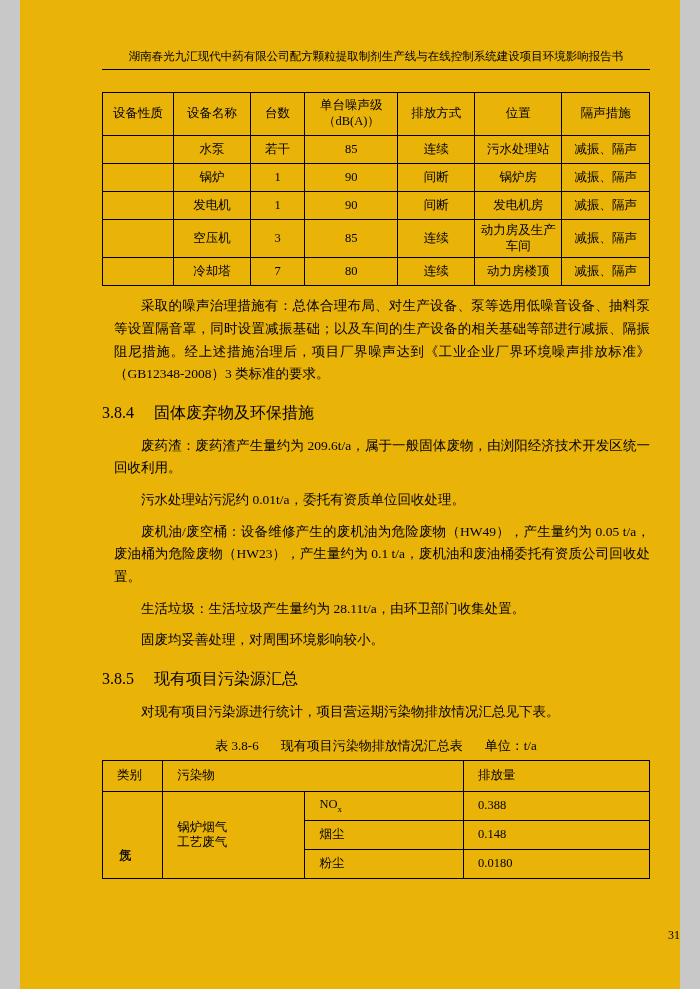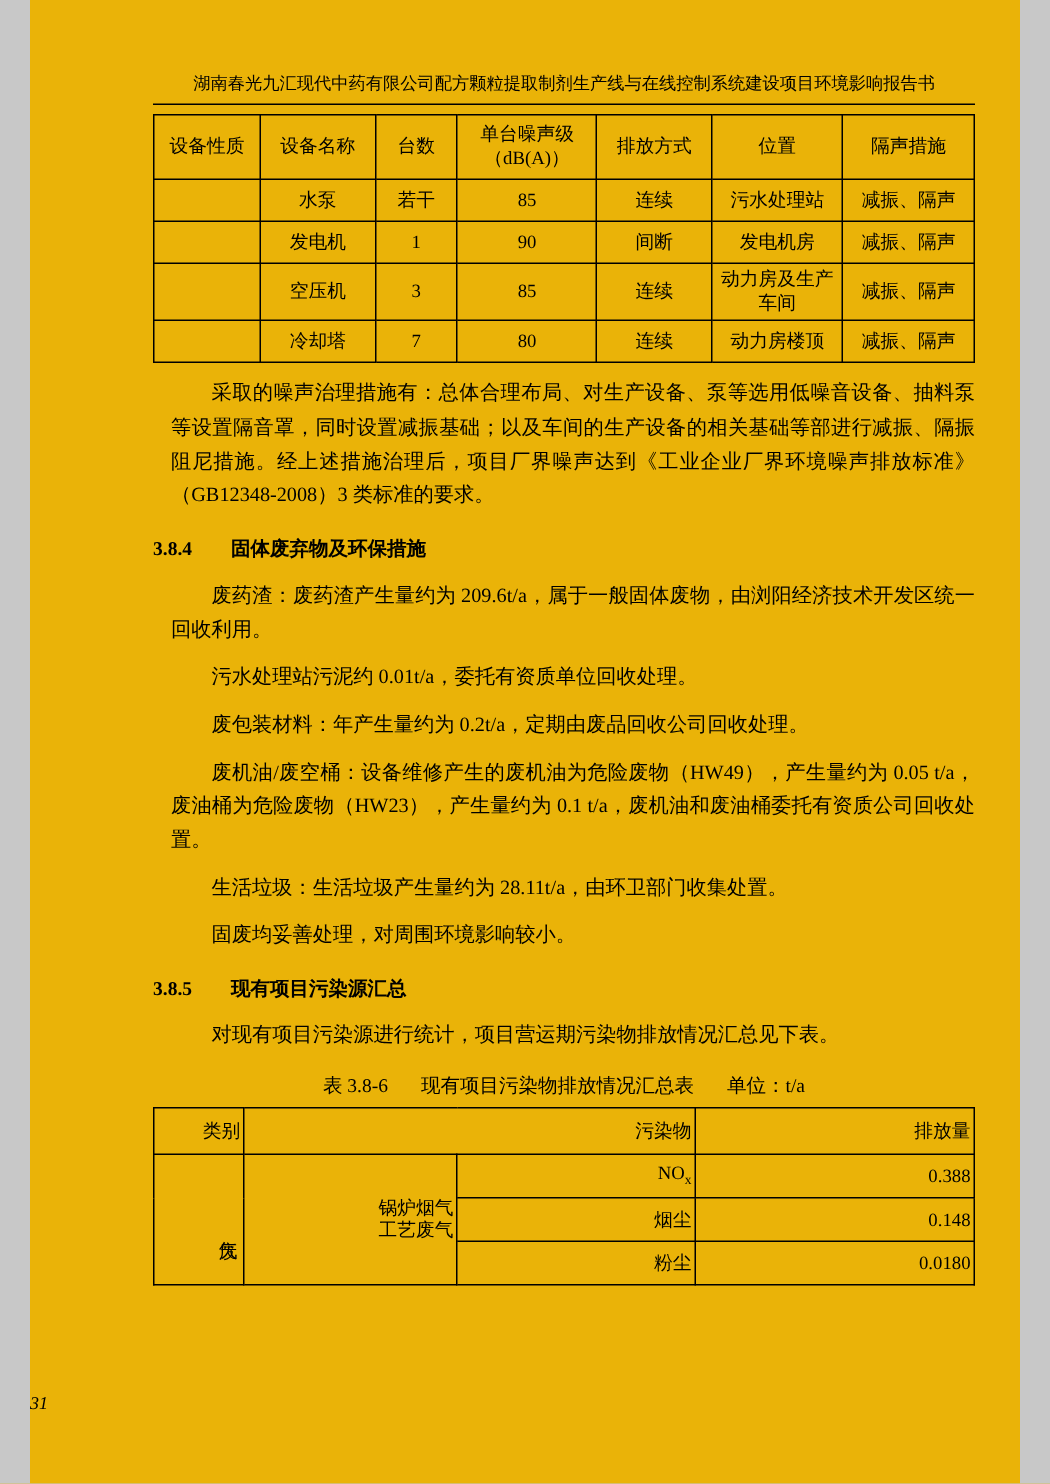--- a/index.html
+++ b/index.html
@@ -34,21 +34,21 @@
     padding-bottom: 5px;
     border-bottom: 1px solid #000;
     line-height: 1.4;
   }
   table {
     border-collapse: collapse;
     width: 100%;
     table-layout: fixed;
   }
   .tbl1 {
-    margin-top: 6px;
+    margin-top: 22px;
   }
   .tbl1 td, .tbl1 th {
     border: 1px solid #000;
     text-align: center;
     vertical-align: middle;
     font-size: 12.5px;
     padding: 3px 2px;
     line-height: 1.25;
     font-family: "Liberation Serif", serif;
   }
@@ -63,22 +63,22 @@
     line-height: 1.68;
     margin: 9px 0 0 12px;
     text-align: justify;
     text-justify: inter-ideograph;
     color: #000;
   }
   p.indent {
     text-indent: 27px;
   }
   h3.sec {
-    font-size: 13px;
-    font-weight: bold;
+    font-size: 16px;
+    font-weight: normal;
     margin: 14px 0 2px 0;
     color: #000;
     line-height: 1.6;
   }
   h3.sec .num {
     display: inline-block;
     width: 52px;
   }
   .tblcap {
     font-size: 13px;
@@ -88,24 +88,24 @@
   }
   .tblcap .gap {
     display: inline-block;
     width: 22px;
   }
   .tbl2 {
     margin-top: 2px;
   }
   .tbl2 td {
     border: 1px solid #000;
-    text-align: right;
+    text-align: left;
     vertical-align: middle;
     font-size: 12.5px;
-    padding: 3px 2px;
+    padding: 3px 14px;
     height: 22px;
     line-height: 1.25;
   }
   .tbl2 .hdr td {
     height: 24px;
   }
   .vcell {
     width: 56px;
   }
   .vtext {
@@ -114,24 +114,23 @@
   }
   .sub sub, .subsc {
     font-size: 9px;
     vertical-align: sub;
   }
   .pagenum {
     position: absolute;
     left: 0;
     right: 0;
     top: 928px;
-    text-align: left;
+    text-align: right;
     font-size: 12px;
     color: #000;
-    font-style: italic;
   }
 </style>
 </head>
 <body>
 
 <div class="page">
   <div class="content">
 
     <div class="header">湖南春光九汇现代中药有限公司配方颗粒提取制剂生产线与在线控制系统建设项目环境影响报告书</div>
 
@@ -164,20 +163,29 @@
           <td></td>
           <td>水泵</td>
           <td>若干</td>
           <td>85</td>
           <td>连续</td>
           <td>污水处理站</td>
           <td>减振、隔声</td>
         </tr>
         <tr>
           <td></td>
+          <td>锅炉</td>
+          <td>1</td>
+          <td>90</td>
+          <td>间断</td>
+          <td>锅炉房</td>
+          <td>减振、隔声</td>
+        </tr>
+        <tr>
+          <td></td>
           <td>发电机</td>
           <td>1</td>
           <td>90</td>
           <td>间断</td>
           <td>发电机房</td>
           <td>减振、隔声</td>
         </tr>
         <tr>
           <td></td>
           <td>空压机</td>
@@ -200,21 +208,20 @@
     </table>
 
     <p class="body indent">采取的噪声治理措施有：总体合理布局、对生产设备、泵等选用低噪音设备、抽料泵等设置隔音罩，同时设置减振基础；以及车间的生产设备的相关基础等部进行减振、隔振阻尼措施。经上述措施治理后，项目厂界噪声达到《工业企业厂界环境噪声排放标准》（GB12348-2008）3 类标准的要求。</p>
 
     <h3 class="sec">
       <span class="num">3.8.4</span><span>固体废弃物及环保措施</span>
     </h3>
 
     <p class="body indent">废药渣：废药渣产生量约为 209.6t/a，属于一般固体废物，由浏阳经济技术开发区统一回收利用。</p>
     <p class="body indent">污水处理站污泥约 0.01t/a，委托有资质单位回收处理。</p>
-    <p class="body indent">废包装材料：年产生量约为 0.2t/a，定期由废品回收公司回收处理。</p>
     <p class="body indent">废机油/废空桶：设备维修产生的废机油为危险废物（HW49），产生量约为 0.05 t/a，废油桶为危险废物（HW23），产生量约为 0.1 t/a，废机油和废油桶委托有资质公司回收处置。</p>
     <p class="body indent">生活垃圾：生活垃圾产生量约为 28.11t/a，由环卫部门收集处置。</p>
     <p class="body indent">固废均妥善处理，对周围环境影响较小。</p>
 
     <h3 class="sec">
       <span class="num">3.8.5</span><span>现有项目污染源汇总</span>
     </h3>
 
     <p class="body indent">对现有项目污染源进行统计，项目营运期污染物排放情况汇总见下表。</p>
 

